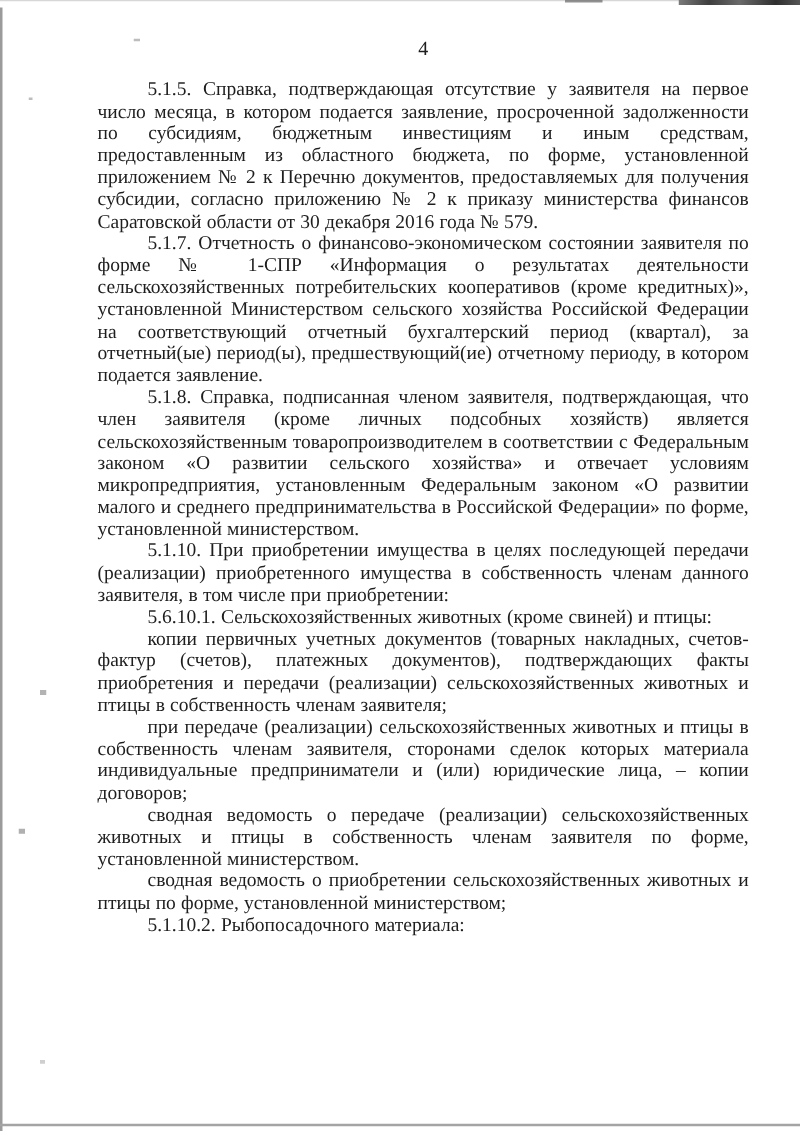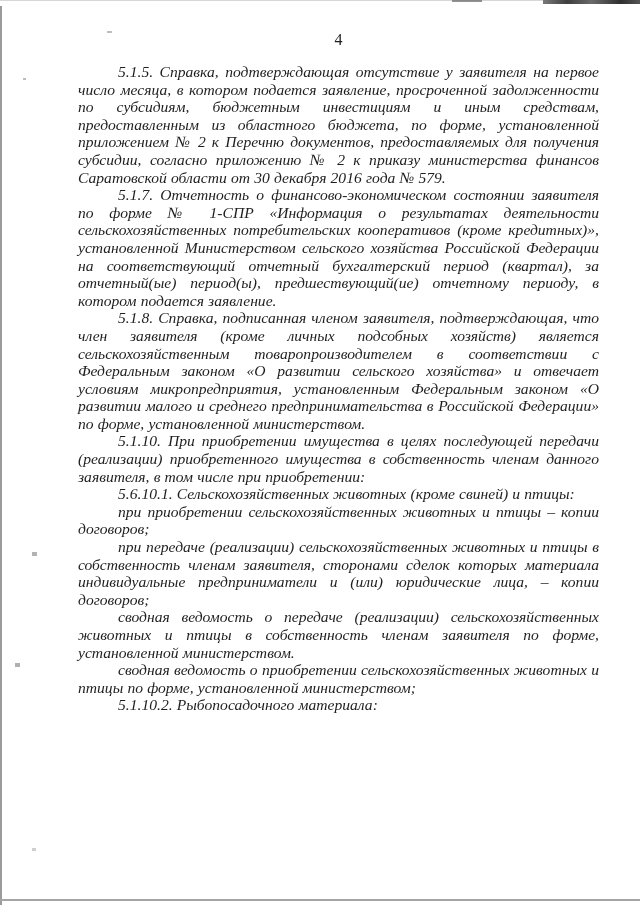--- a/index.html
+++ b/index.html
@@ -55,21 +55,20 @@
     position: absolute;
     left: 78px; top: 63px; width: 521px;
   }
   .content p {
     margin: 0;
     text-align: justify;
     text-indent: 40px;
     font-size: 15.6px;
     line-height: 17.6px;
     word-spacing: 0.3px;
-    font-style: italic;
   }
 </style>
 </head>
 <body>
 
 <div class="page">
 
   <div class="edge-left"></div>
   <div class="edge-bottom"></div>
   <div class="edge-top"></div>
@@ -82,20 +81,20 @@
   <div class="speck s5"></div>
 
   <div class="page-number">4</div>
 
   <main class="content">
     <p>5.1.5. Справка, подтверждающая отсутствие у заявителя на первое число месяца, в котором подается заявление, просроченной задолженности по субсидиям, бюджетным инвестициям и иным средствам, предоставленным из областного бюджета, по форме, установленной приложением №&nbsp;2 к Перечню документов, предоставляемых для получения субсидии, согласно приложению №&nbsp;2 к приказу министерства финансов Саратовской области от 30 декабря 2016 года №&nbsp;579.</p>
     <p>5.1.7. Отчетность о финансово-экономическом состоянии заявителя по форме №&nbsp;1-СПР «Информация о результатах деятельности сельскохозяйственных потребительских кооперативов (кроме кредитных)», установленной Министерством сельского хозяйства Российской Федерации на соответствующий отчетный бухгалтерский период (квартал), за отчетный(ые) период(ы), предшествующий(ие) отчетному периоду, в котором подается заявление.</p>
     <p>5.1.8. Справка, подписанная членом заявителя, подтверждающая, что член заявителя (кроме личных подсобных хозяйств) является сельскохозяйственным товаропроизводителем в соответствии с Федеральным законом «О развитии сельского хозяйства» и отвечает условиям микропредприятия, установленным Федеральным законом «О развитии малого и среднего предпринимательства в Российской Федерации» по форме, установленной министерством.</p>
     <p>5.1.10. При приобретении имущества в целях последующей передачи (реализации) приобретенного имущества в собственность членам данного заявителя, в том числе при приобретении:</p>
     <p>5.6.10.1. Сельскохозяйственных животных (кроме свиней) и птицы:</p>
-    <p>при приобретении сельскохозяйственных животных и птицы – копии договоров;</p>
+    <p>копии первичных учетных документов (товарных накладных, счетов-фактур (счетов), платежных документов), подтверждающих факты приобретения и передачи (реализации) сельскохозяйственных животных и птицы в собственность членам заявителя;</p>
     <p>при передаче (реализации) сельскохозяйственных животных и птицы в собственность членам заявителя, сторонами сделок которых материала индивидуальные предприниматели и (или) юридические лица, – копии договоров;</p>
     <p>сводная ведомость о передаче (реализации) сельскохозяйственных животных и птицы в собственность членам заявителя по форме, установленной министерством.</p>
     <p>сводная ведомость о приобретении сельскохозяйственных животных и птицы по форме, установленной министерством;</p>
     <p>5.1.10.2. Рыбопосадочного материала:</p>
   </main>
 
 </div>
 
 </body></html>

